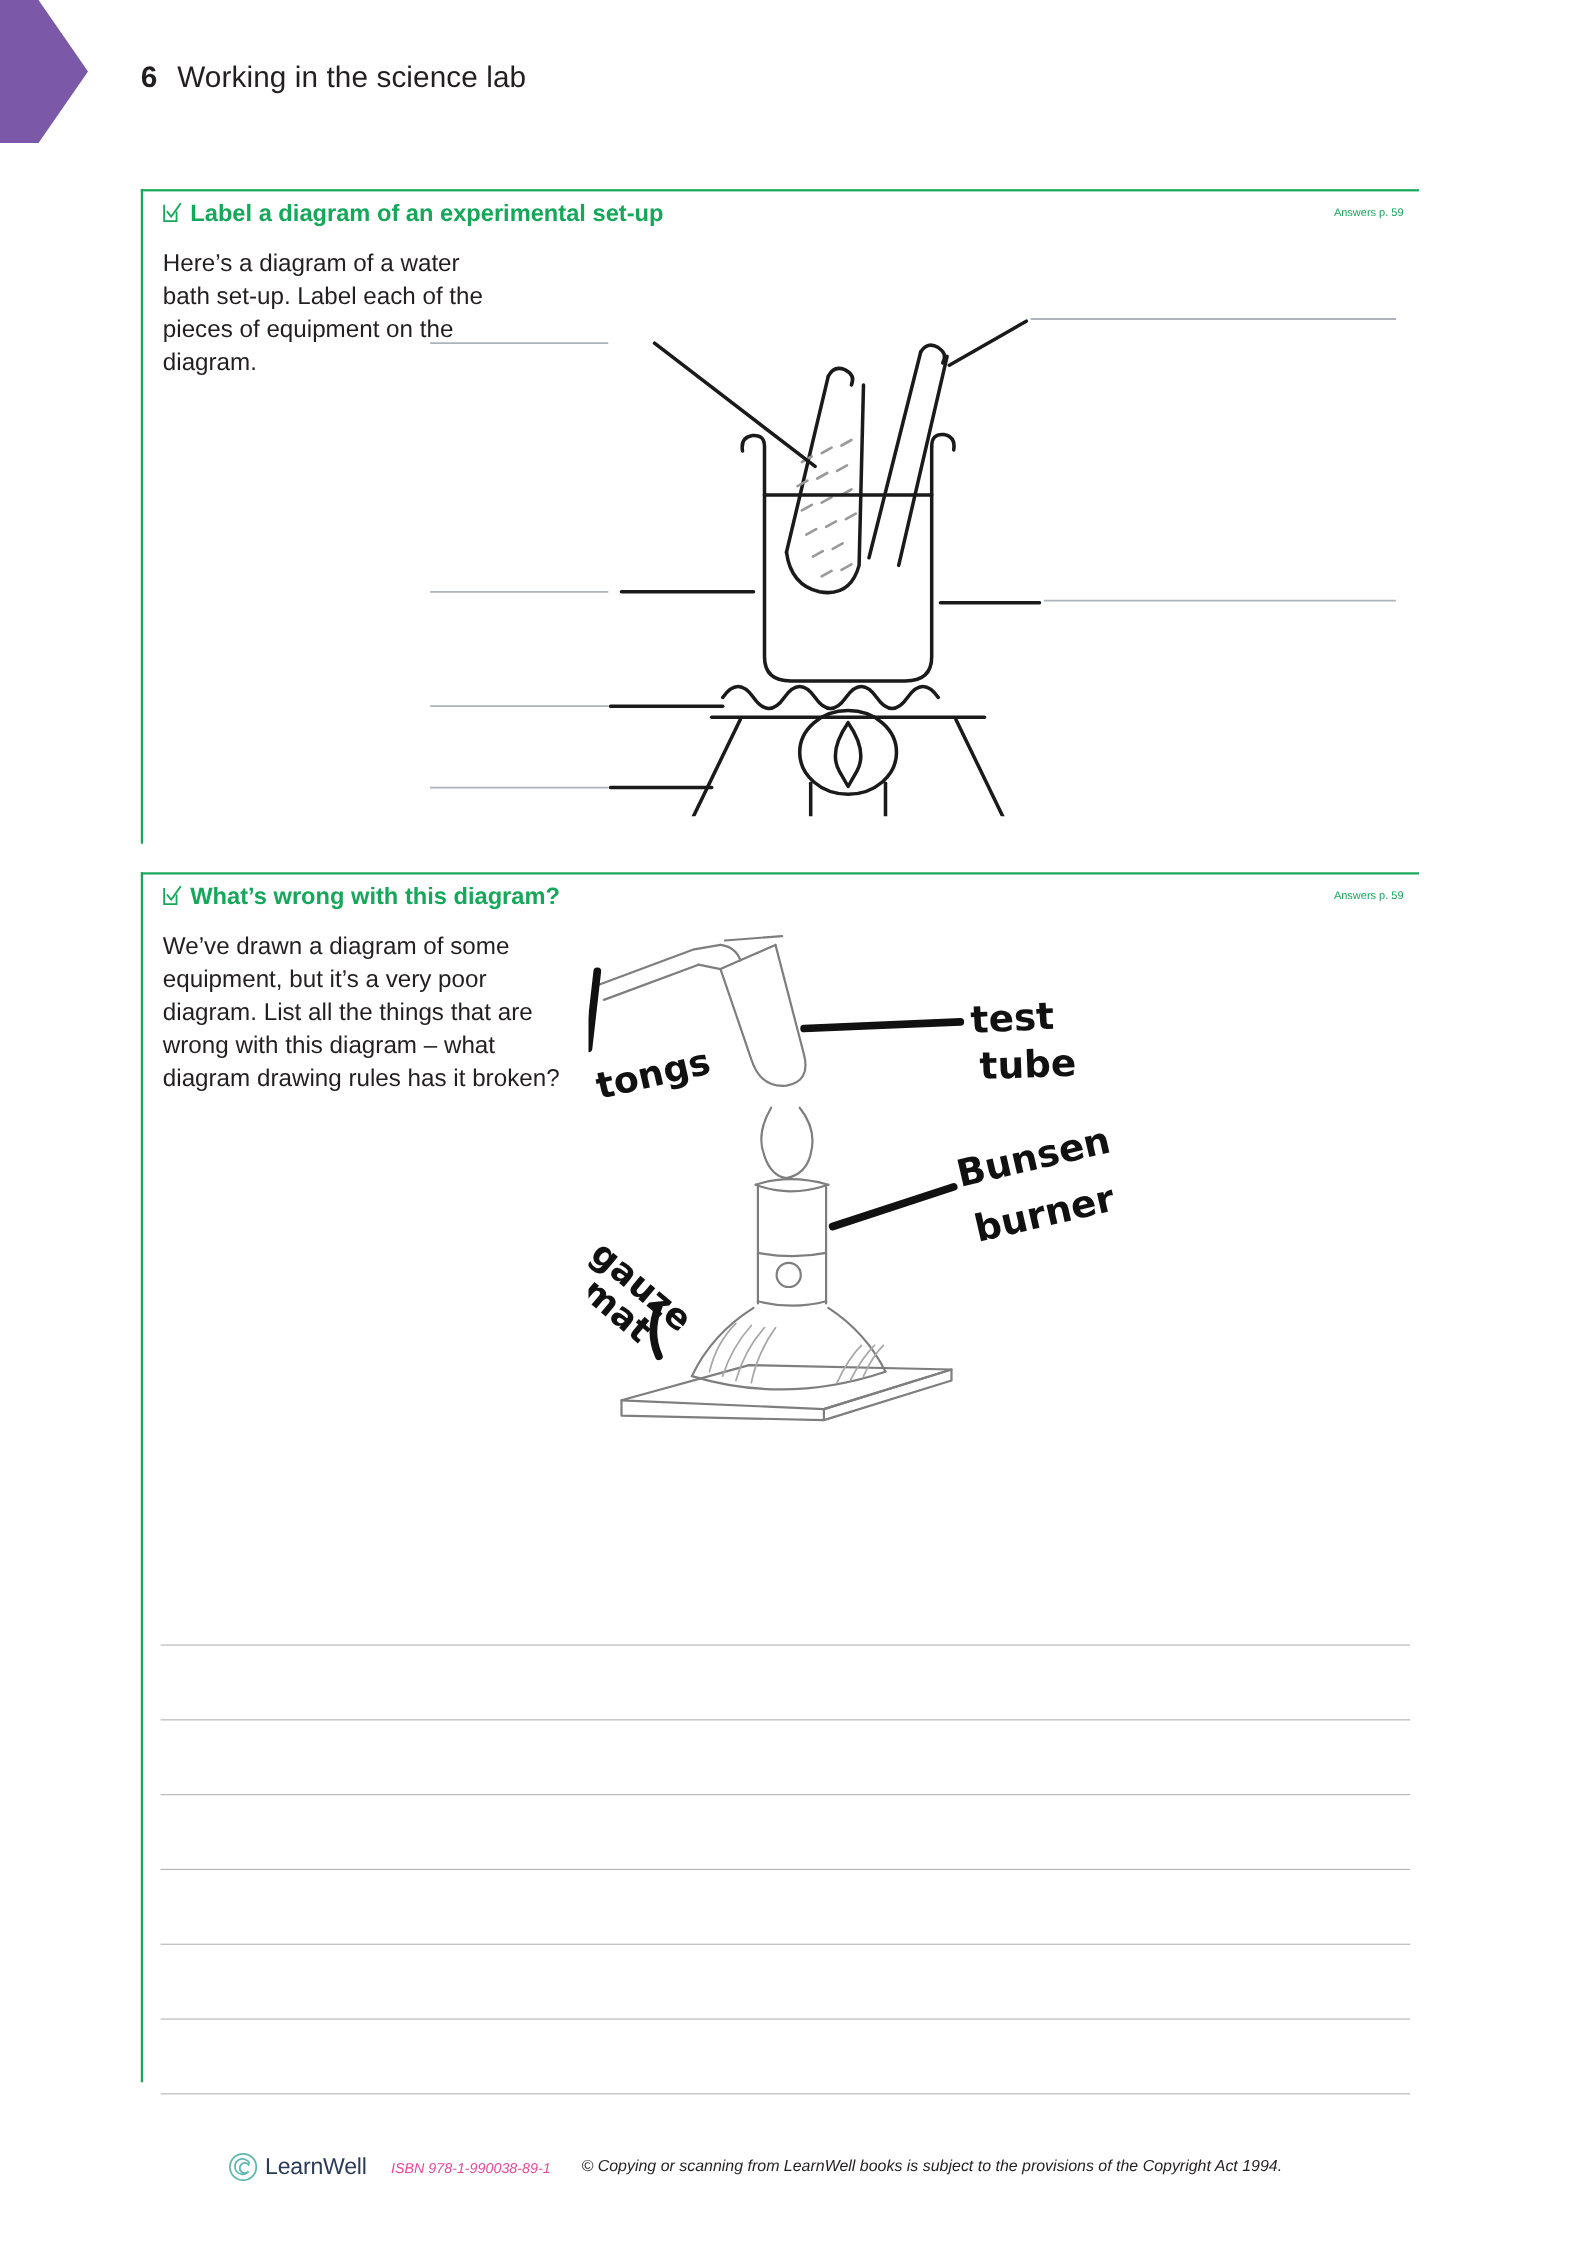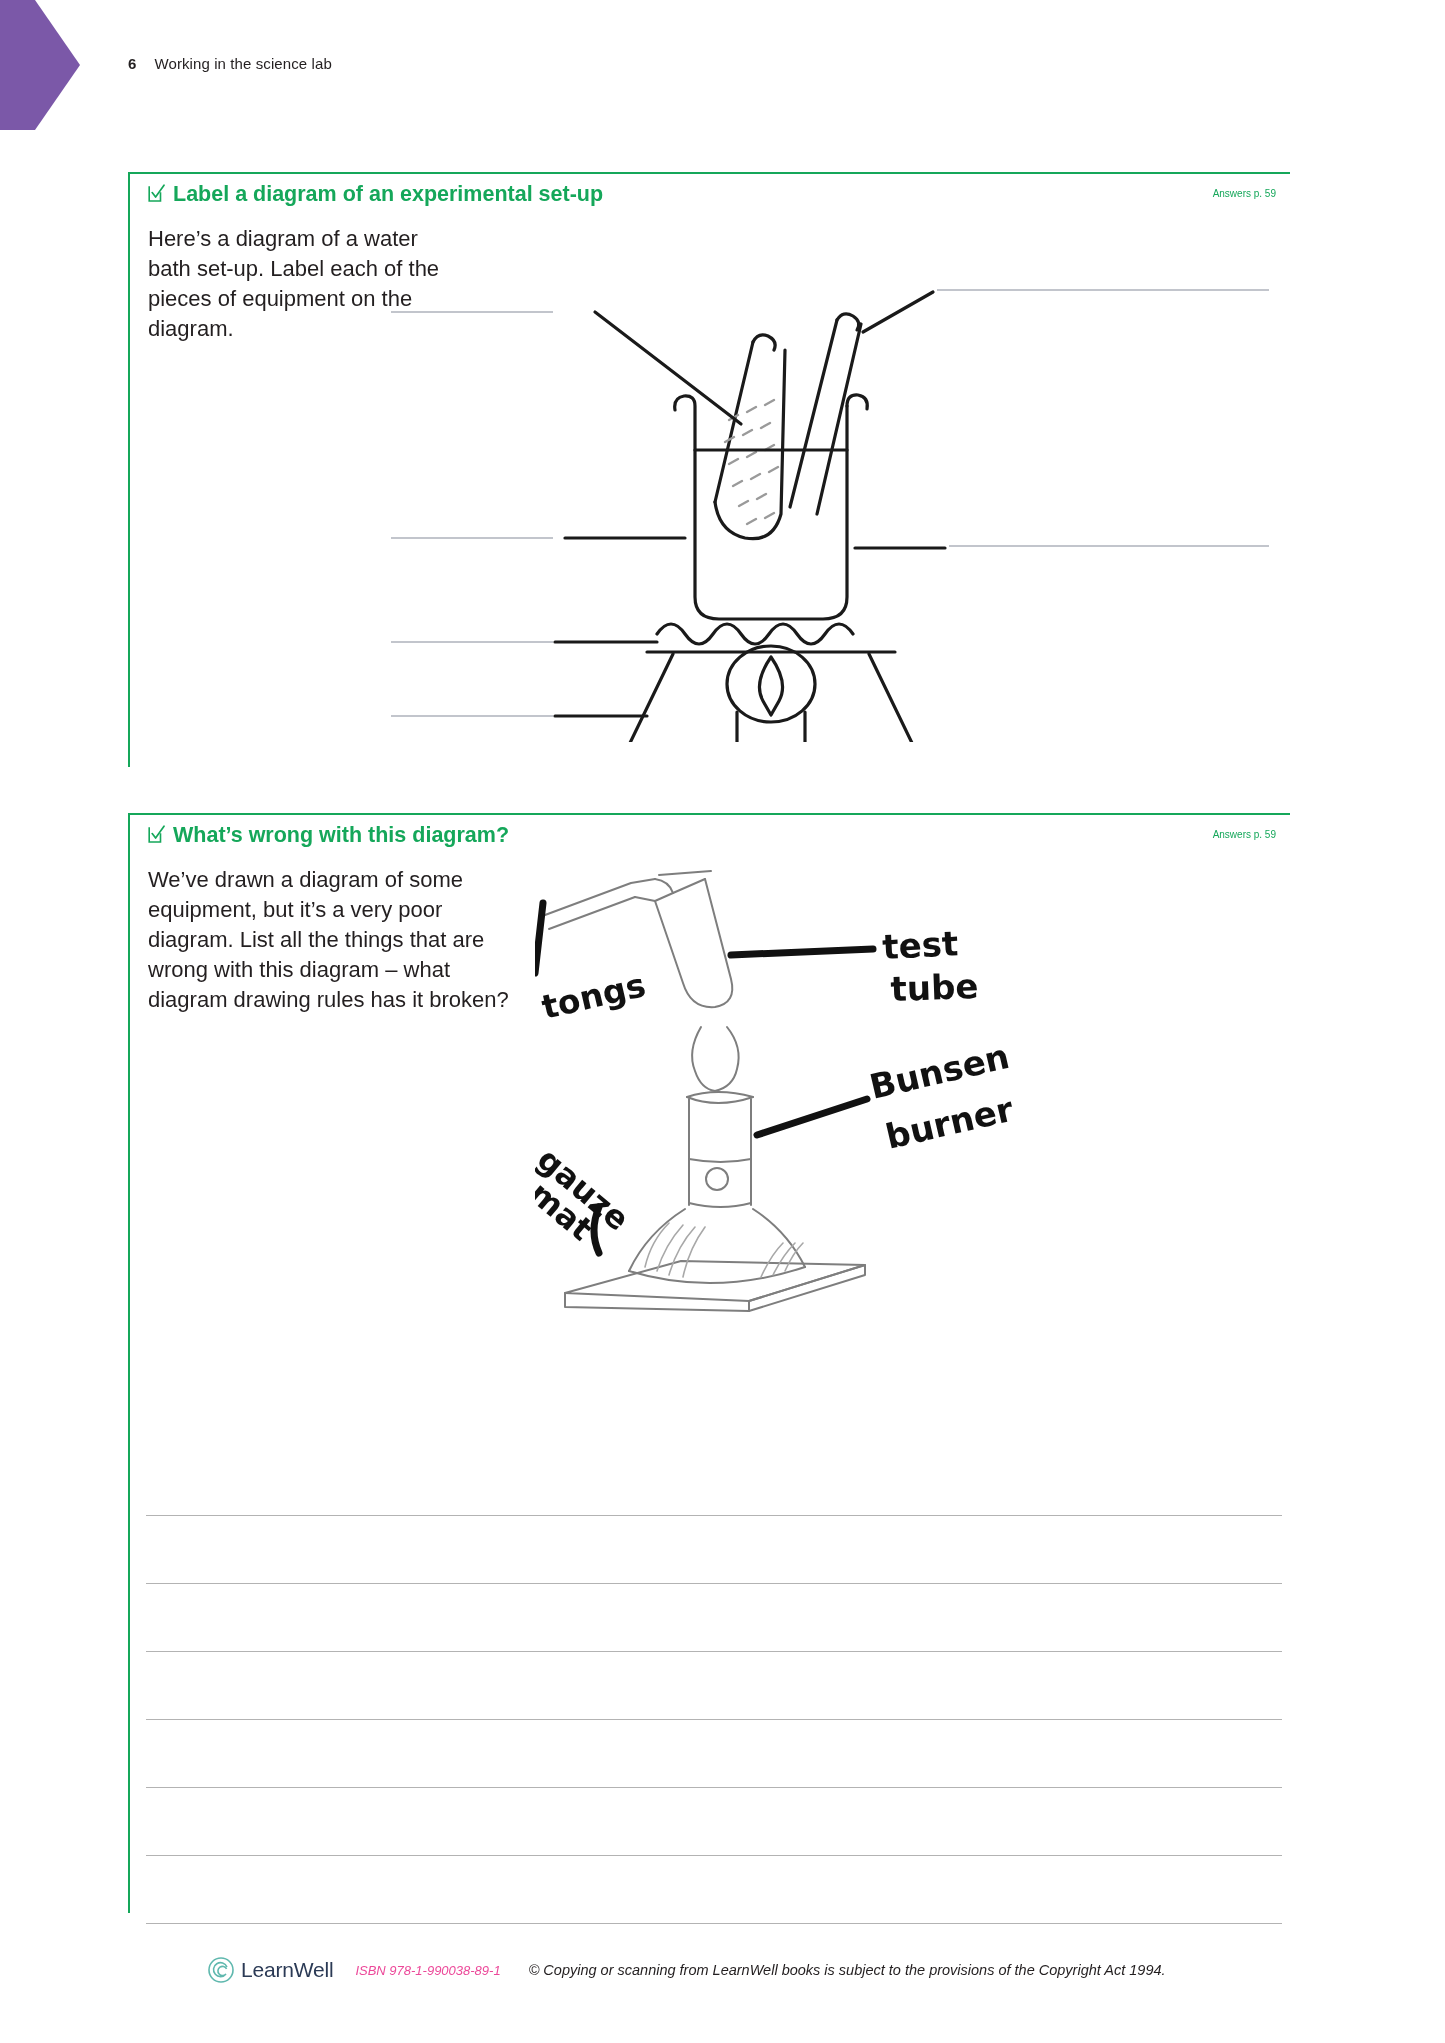--- a/index.html
+++ b/index.html
@@ -19,40 +19,40 @@
   .purple-tab {
     position: absolute;
     left: 0; top: 0;
     width: 85px; height: 130px;
   }
 
   
   .page-header {
     position: absolute;
     left: 128px; top: 55px;
-    font-size: 15px;
+    font-size: 27px;
     color: #231f20;
     letter-spacing: 0.1px;
   }
   .page-header .num {
     font-weight: bold;
     margin-right: 18px;
   }
 
   
   .activity {
     position: absolute;
     left: 128px;
     width: 1162px;
     box-sizing: border-box;
     border-top: 2px solid #15a75a;
     border-left: 2px solid #15a75a;
   }
   #activity-1 { top: 172px; height: 595px; }
-  #activity-2 { top: 793px; height: 1100px; border-bottom: none; margin-top: 20px; }
+  #activity-2 { top: 793px; height: 1100px; border-bottom: none; }
 
   .activity-head {
     position: relative;
     height: 46px;
   }
   .activity-title {
     position: absolute;
     left: 18px; top: 8px;
     font-size: 21.5px;
     font-weight: bold;

